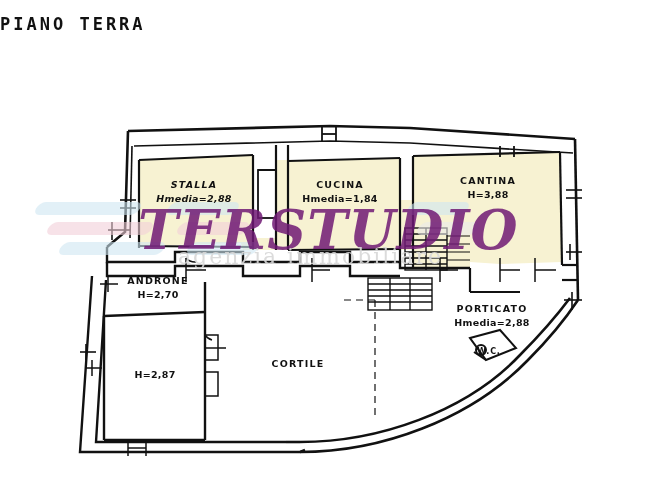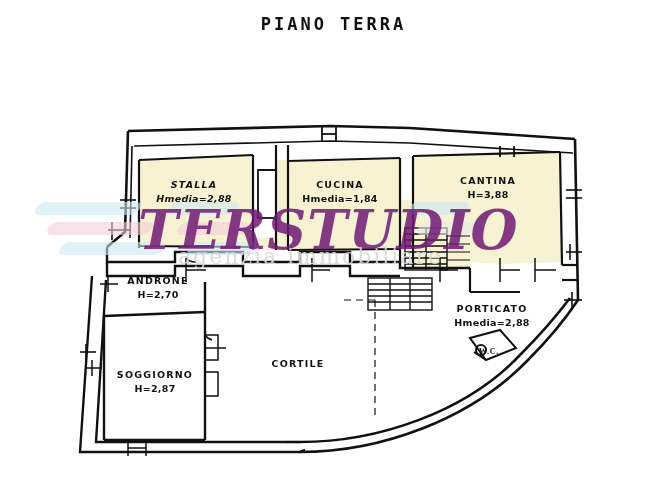--- a/index.html
+++ b/index.html
@@ -1,21 +1,21 @@
 <!DOCTYPE html>
 <html><head>
 <meta charset="utf-8">
 <style>
   html,body{margin:0;padding:0;background:#ffffff;}
   body{width:667px;height:500px;overflow:hidden;
        font-family:"DejaVu Sans",sans-serif;}
   #stage{position:relative;width:667px;height:500px;background:#ffffff;}
 
   #title{
-    position:absolute;left:0;top:14px;width:667px;text-align:center;
+    position:absolute;left:0;top:14px;width:667px;
     font-family:"DejaVu Sans Mono",monospace;
     font-size:17px;font-weight:700;letter-spacing:3px;color:#111;
   }
 
   #plan{position:absolute;left:0;top:0;width:667px;height:500px;}
 
   
   #wm{position:absolute;left:28px;top:196px;width:500px;height:78px;
       pointer-events:none;}
   #wm .wtext{
@@ -255,30 +255,29 @@
     <span class="nm">CANTINA</span>
     <span class="ht">H=3,88</span>
   </div>
 
   <div class="lbl" style="left:112px;top:274px;width:92px;">
     <span class="nm">ANDRONE</span>
     <span class="ht">H=2,70</span>
   </div>
 
   <div class="lbl" style="left:105px;top:368px;width:100px;">
-    <span class="nm">SOGGIORNO</span>
     <span class="ht">H=2,87</span>
   </div>
 
   <div class="lbl" style="left:258px;top:357px;width:80px;">
     <span class="nm">CORTILE</span>
   </div>
 
   <div class="lbl" style="left:438px;top:302px;width:108px;">
     <span class="nm">PORTICATO</span>
     <span class="ht">Hmedia=2,88</span>
   </div>
 
-  <div class="lbl small" style="left:466px;top:346px;width:46px;font-family:Liberation Serif, serif;">
+  <div class="lbl small" style="left:466px;top:346px;width:46px;">
     <span class="nm">W.C.</span>
   </div>
 
 </div>
 
 </body></html>

